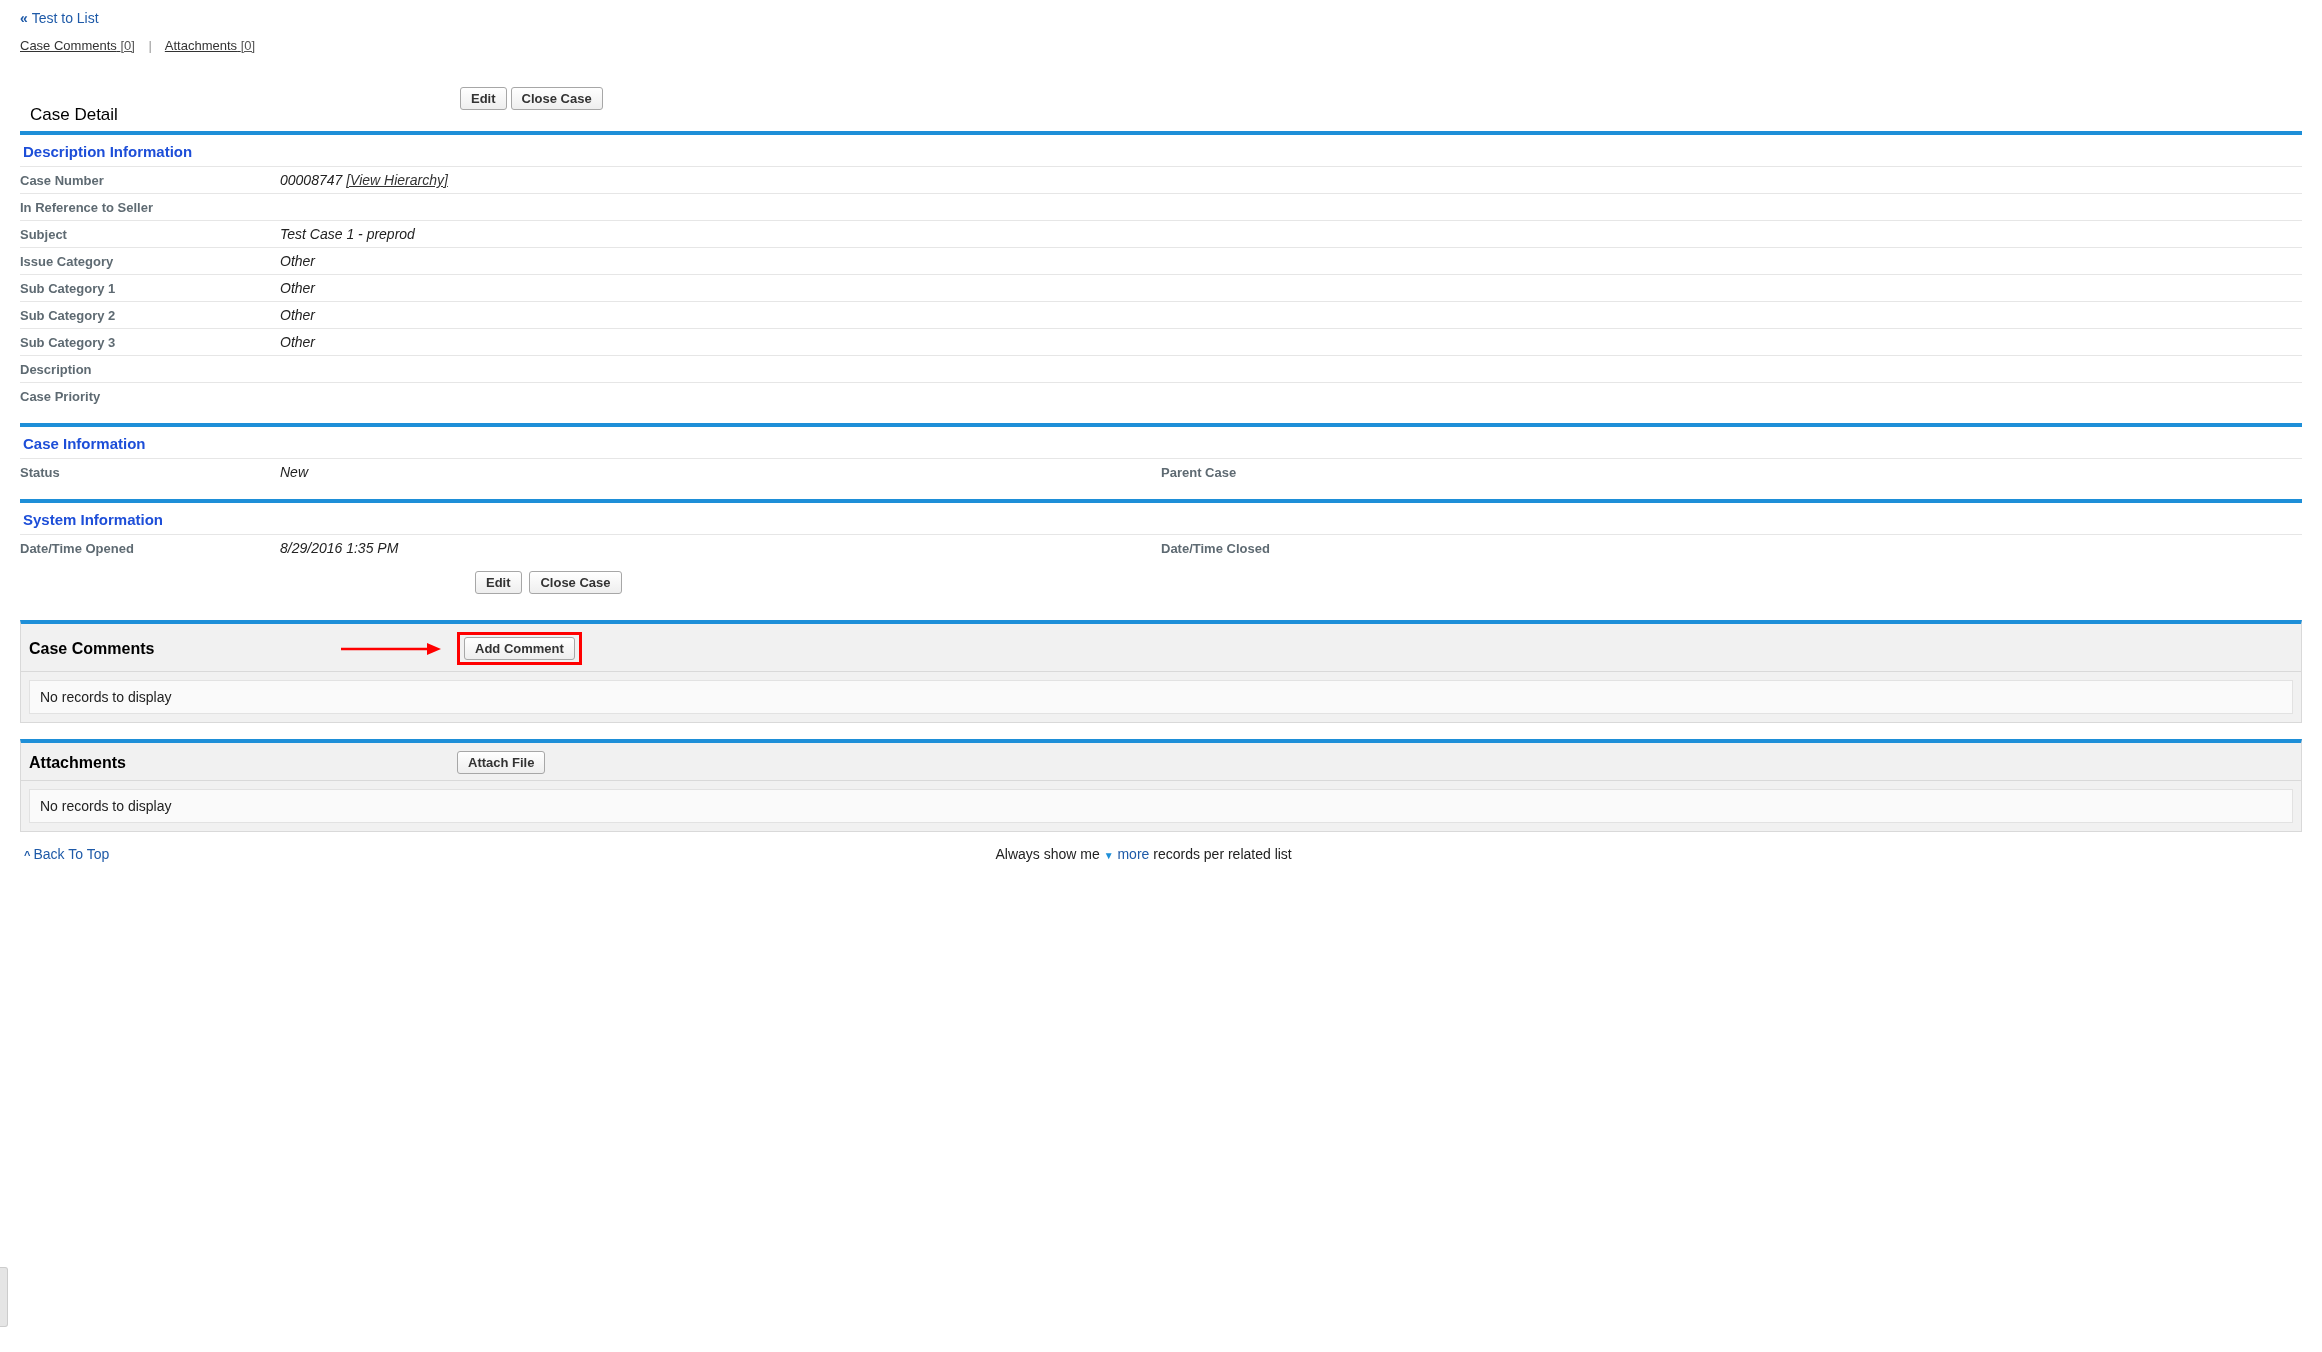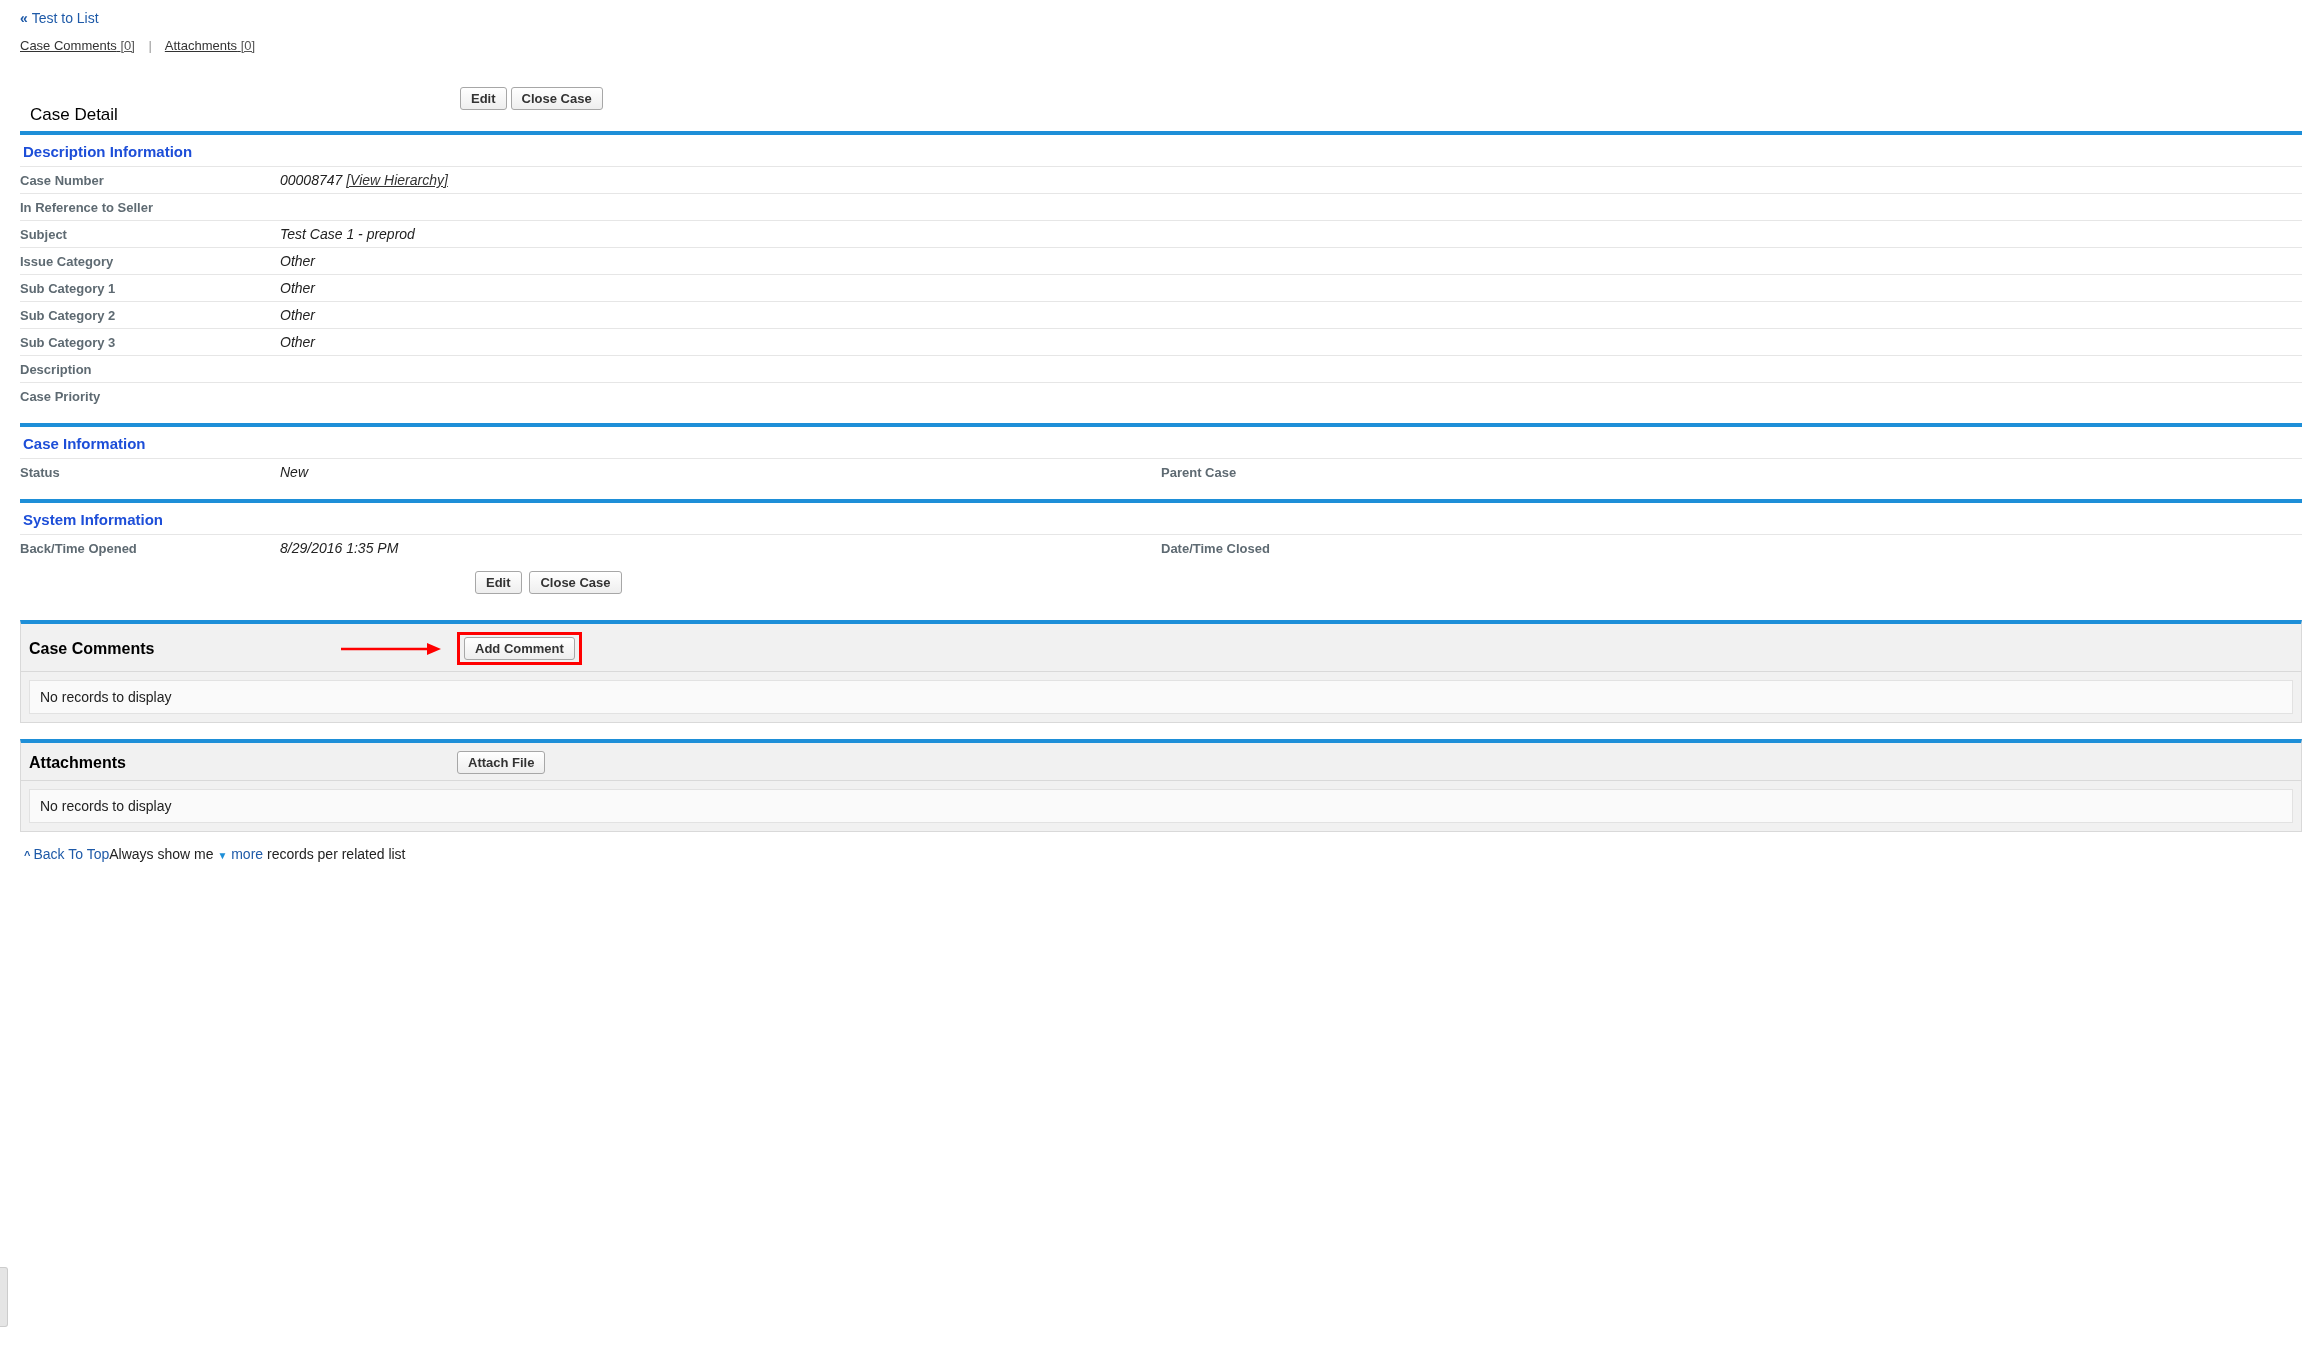--- a/index.html
+++ b/index.html
@@ -130,21 +130,21 @@
   .arrow svg { width:100px; height:16px }
 
   .footer-row {
     display:flex;
     align-items:center;
     padding: 14px 4px 0 4px;
     font-size: 14px;
   }
   .footer-row .back-to-top { color:#1e5aa8; cursor:pointer }
   .footer-row .back-to-top::before { content:"^ "; font-size:11px; font-weight:bold }
-  .footer-center { flex:1; text-align:left; color:#222 }
+  .footer-center { flex:1; text-align:center; color:#222 }
   .footer-center .more { color:#1e5aa8; cursor:pointer }
   .footer-center .disclosure { color:#1e8fd8; font-size:10px; }
 
   .spacer-right { flex:0 0 120px }
   
   .left-handle{
     position:fixed; left:0; bottom:25px; width:8px;height:60px;
     background:#e5e5e5;border:1px solid #ccc;border-left:none;border-radius:0 3px 3px 0;
   }
 </style>
@@ -222,21 +222,21 @@
       <div class="value"></div>
     </div>
   </div>
 </div>
 
 <div class="section-sep"></div>
 <div class="section-header">System Information</div>
 <div class="field-row">
   <div class="two-col">
     <div class="pair">
-      <div class="label">Back/Time Opened</div>
+      <div class="label">Date/Time Opened</div>
       <div class="value">8/29/2016 1:35 PM</div>
     </div>
     <div class="pair">
       <div class="label right">Date/Time Closed</div>
       <div class="value"></div>
     </div>
   </div>
 </div>
 
 <div class="bottom-buttons">

